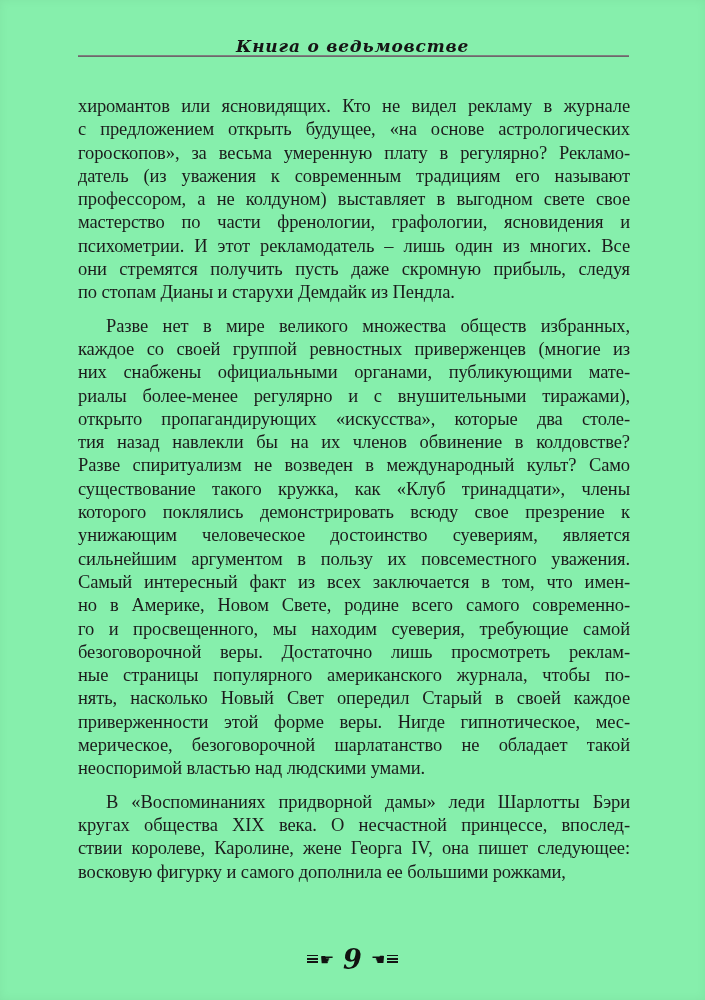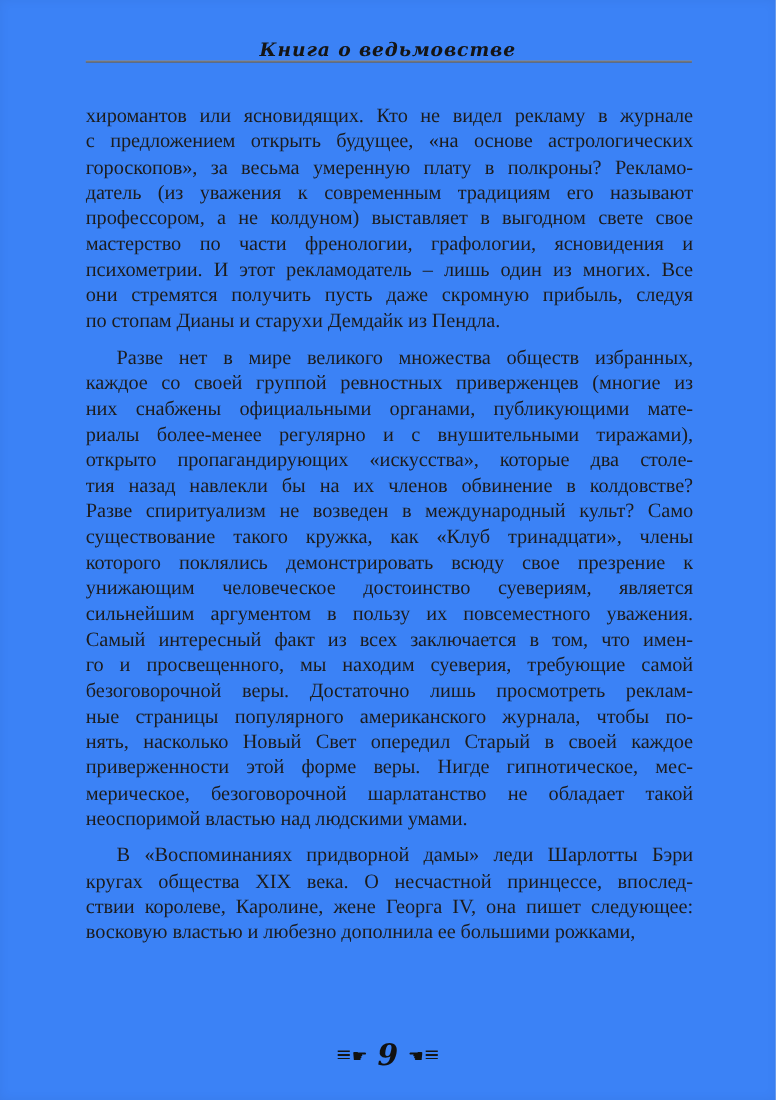--- a/index.html
+++ b/index.html
@@ -4,21 +4,21 @@
 <style>
   html, body { margin: 0; padding: 0; }
   body {
     width: 705px; height: 1000px;
     background: #f4f4f4;
     font-family: "Liberation Serif", serif;
   }
   .page {
     position: relative;
     width: 705px; height: 1000px;
-    background: #3b82f6;
+    background: #86efac;
     box-shadow: inset 0 0 10px rgba(0,0,0,0.05);
     overflow: hidden;
     color: #1c1c1c;
   }
 
   
   .page-header {
     position: absolute;
     left: 0; top: 0; width: 705px; height: 70px;
   }
@@ -104,54 +104,55 @@
 
   <header class="page-header">
     <div class="header-rule"></div>
     <div class="running-title">Книга о ведьмовстве</div>
   </header>
 
   <main class="page-body" id="body-text">
       <div class="paragraph">
         <div class="line">хиромантов или ясновидящих. Кто не видел рекламу в журнале</div>
         <div class="line">с предложением открыть будущее, «на основе астрологических</div>
-        <div class="line">гороскопов», за весьма умеренную плату в полкроны? Рекламо-</div>
+        <div class="line">гороскопов», за весьма умеренную плату в регулярно? Рекламо-</div>
         <div class="line">датель (из уважения к современным традициям его называют</div>
         <div class="line">профессором, а не колдуном) выставляет в выгодном свете свое</div>
         <div class="line">мастерство по части френологии, графологии, ясновидения и</div>
         <div class="line">психометрии. И этот рекламодатель – лишь один из многих. Все</div>
         <div class="line">они стремятся получить пусть даже скромную прибыль, следуя</div>
         <div class="line last">по стопам Дианы и старухи Демдайк из Пендла.</div>
       </div>
       <div class="paragraph indent">
         <div class="line">Разве нет в мире великого множества обществ избранных,</div>
         <div class="line">каждое со своей группой ревностных приверженцев (многие из</div>
         <div class="line">них снабжены официальными органами, публикующими мате-</div>
         <div class="line">риалы более-менее регулярно и с внушительными тиражами),</div>
         <div class="line">открыто пропагандирующих «искусства», которые два столе-</div>
         <div class="line">тия назад навлекли бы на их членов обвинение в колдовстве?</div>
         <div class="line">Разве спиритуализм не возведен в международный культ? Само</div>
         <div class="line">существование такого кружка, как «Клуб тринадцати», члены</div>
         <div class="line">которого поклялись демонстрировать всюду свое презрение к</div>
         <div class="line">унижающим человеческое достоинство суевериям, является</div>
         <div class="line">сильнейшим аргументом в пользу их повсеместного уважения.</div>
         <div class="line">Самый интересный факт из всех заключается в том, что имен-</div>
+        <div class="line">но в Америке, Новом Свете, родине всего самого современно-</div>
         <div class="line">го и просвещенного, мы находим суеверия, требующие самой</div>
         <div class="line">безоговорочной веры. Достаточно лишь просмотреть реклам-</div>
         <div class="line">ные страницы популярного американского журнала, чтобы по-</div>
         <div class="line">нять, насколько Новый Свет опередил Старый в своей каждое</div>
         <div class="line">приверженности этой форме веры. Нигде гипнотическое, мес-</div>
         <div class="line">мерическое, безоговорочной шарлатанство не обладает такой</div>
         <div class="line last">неоспоримой властью над людскими умами.</div>
       </div>
       <div class="paragraph indent">
         <div class="line">В «Воспоминаниях придворной дамы» леди Шарлотты Бэри</div>
         <div class="line">кругах общества XIX века. О несчастной принцессе, впослед-</div>
         <div class="line">ствии королеве, Каролине, жене Георга IV, она пишет следующее:</div>
-        <div class="line last">восковую властью и любезно дополнила ее большими рожками,</div>
+        <div class="line last">восковую фигурку и самого дополнила ее большими рожками,</div>
       </div>
     </main>
 
   <footer class="page-footer">
     <span class="speed-lines left-side"></span>
     <span class="manicule">☛</span>
     <span class="page-number">9</span>
     <span class="manicule">☚</span>
     <span class="speed-lines right-side"></span>
   </footer>

